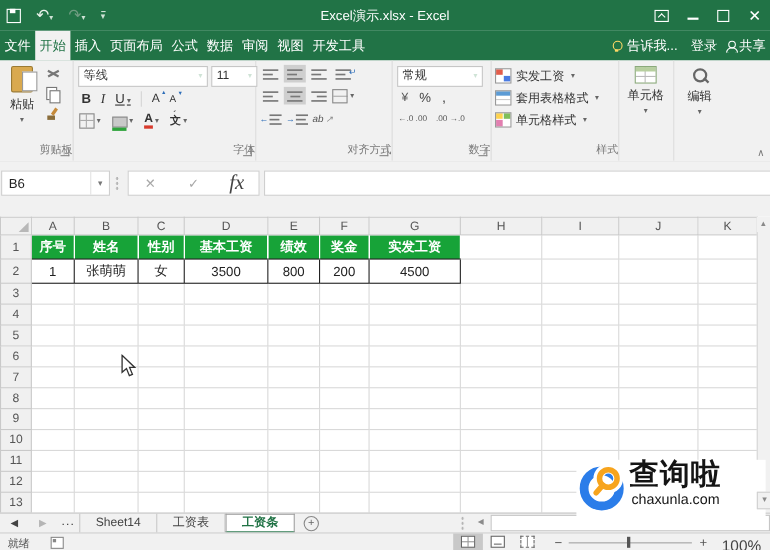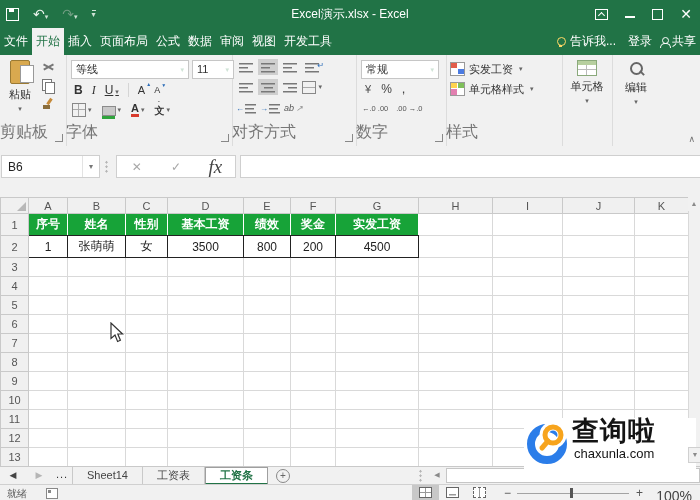--- a/index.html
+++ b/index.html
@@ -28,21 +28,21 @@
   .rtab.active{background:#f1f1f1;color:var(--green,#217346)}
   #tellme{margin-left:auto;display:flex;align-items:center;gap:4px;padding:0 8px;color:#fff;font-size:12px}
   .bulb{width:7px;height:7px;border-radius:50%;border:1.5px solid #ffd966;position:relative}
   .bulb::after{content:'';position:absolute;left:1px;top:7px;width:3px;height:2px;background:#ffd966}
   .person{width:10px;height:10px;position:relative;margin-right:2px}
   .person::before{content:'';position:absolute;left:2px;top:0;width:5px;height:5px;border-radius:50%;border:1.2px solid #fff}
   .person::after{content:'';position:absolute;left:0;top:6px;width:9px;height:4px;border:1.2px solid #fff;border-bottom:none;border-radius:5px 5px 0 0}
   
   #ribbon{left:0;top:55px;width:700px;height:92px;background:#f1f1f1;border-bottom:1px solid #d2d2d2;font-size:11px;color:#333}
   .grp{position:absolute;top:0;height:91px;border-right:1px solid #dcdcdc}
-  .glabel{position:absolute;bottom:3px;left:0;right:0;text-align:left;font-size:16px;color:#777}
+  .glabel{position:absolute;bottom:3px;left:0;right:0;text-align:right;font-size:10px;color:#777}
   .lnch{position:absolute;right:3px;bottom:4px;width:7px;height:7px;border-right:1.5px solid #888;border-bottom:1.5px solid #888}
   .dd::after{content:"▾";font-size:7px;color:#666;margin-left:2px}
   .combo{background:#fff;border:1px solid #c6c6c6;height:17px;line-height:17px;padding:0 4px;display:flex;justify-content:space-between;align-items:center}
   
   .clip{width:18px;height:22px;background:#d9a94f;border:1px solid #9b7a33;border-radius:2px;position:relative}
   .clip::after{content:'';position:absolute;right:-5px;top:4px;width:12px;height:16px;background:#fff;border:1px solid #999}
   .scis{position:relative;width:13px;height:11px}
   .scis::before,.scis::after{content:'';position:absolute;left:1px;top:5px;width:11px;height:1.5px;background:#777}
   .scis::before{transform:rotate(28deg)}.scis::after{transform:rotate(-28deg)}
   .copyic{width:8px;height:10px;border:1px solid #777;background:#fff;position:relative}
@@ -332,20 +332,24 @@
     </div>
     <div class="glabel">数字</div>
     <span class="lnch"></span>
   </div>
 
   <div class="grp" style="left:446px;width:116px">
     <div class="abs" style="left:0;top:4px;right:0">
       <div class="stybtn dd">
         <span class="ic-cf"></span>
         <span>实发工资</span>
+      </div>
+      <div class="stybtn dd">
+        <span class="ic-ft"></span>
+        <span>套用表格格式</span>
       </div>
       <div class="stybtn dd">
         <span class="ic-cs"></span>
         <span>单元格样式</span>
       </div>
     </div>
     <div class="glabel">样式</div>
   </div>
 
   <div class="grp" style="left:562px;width:50px">

